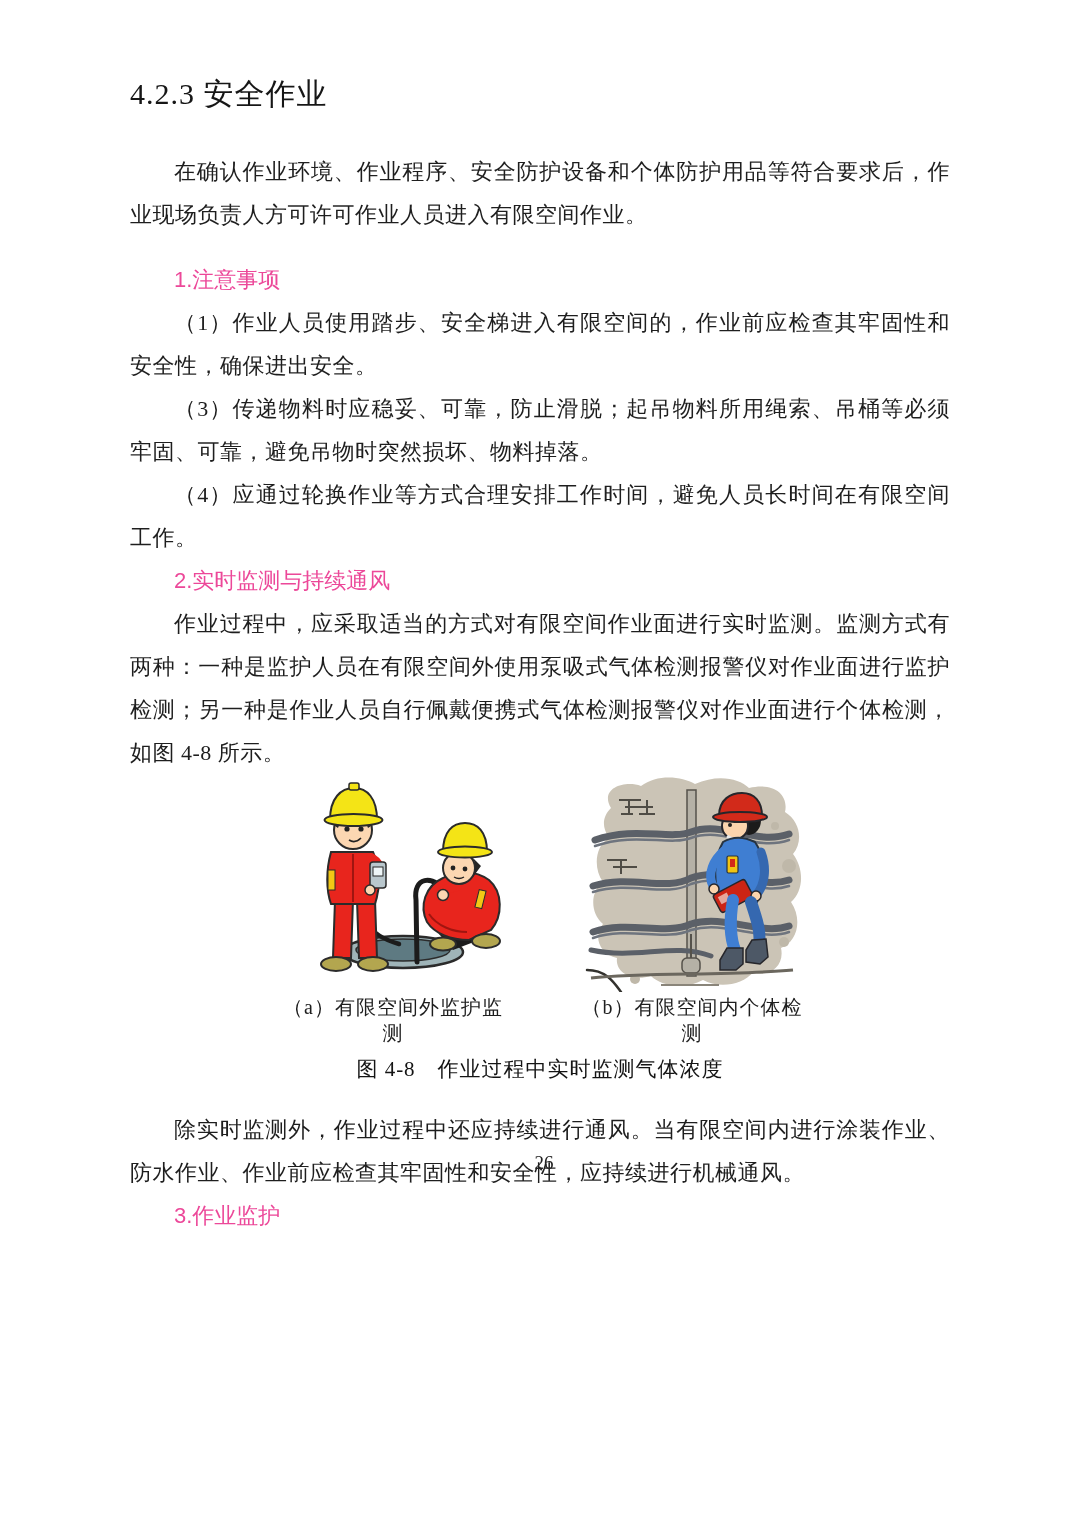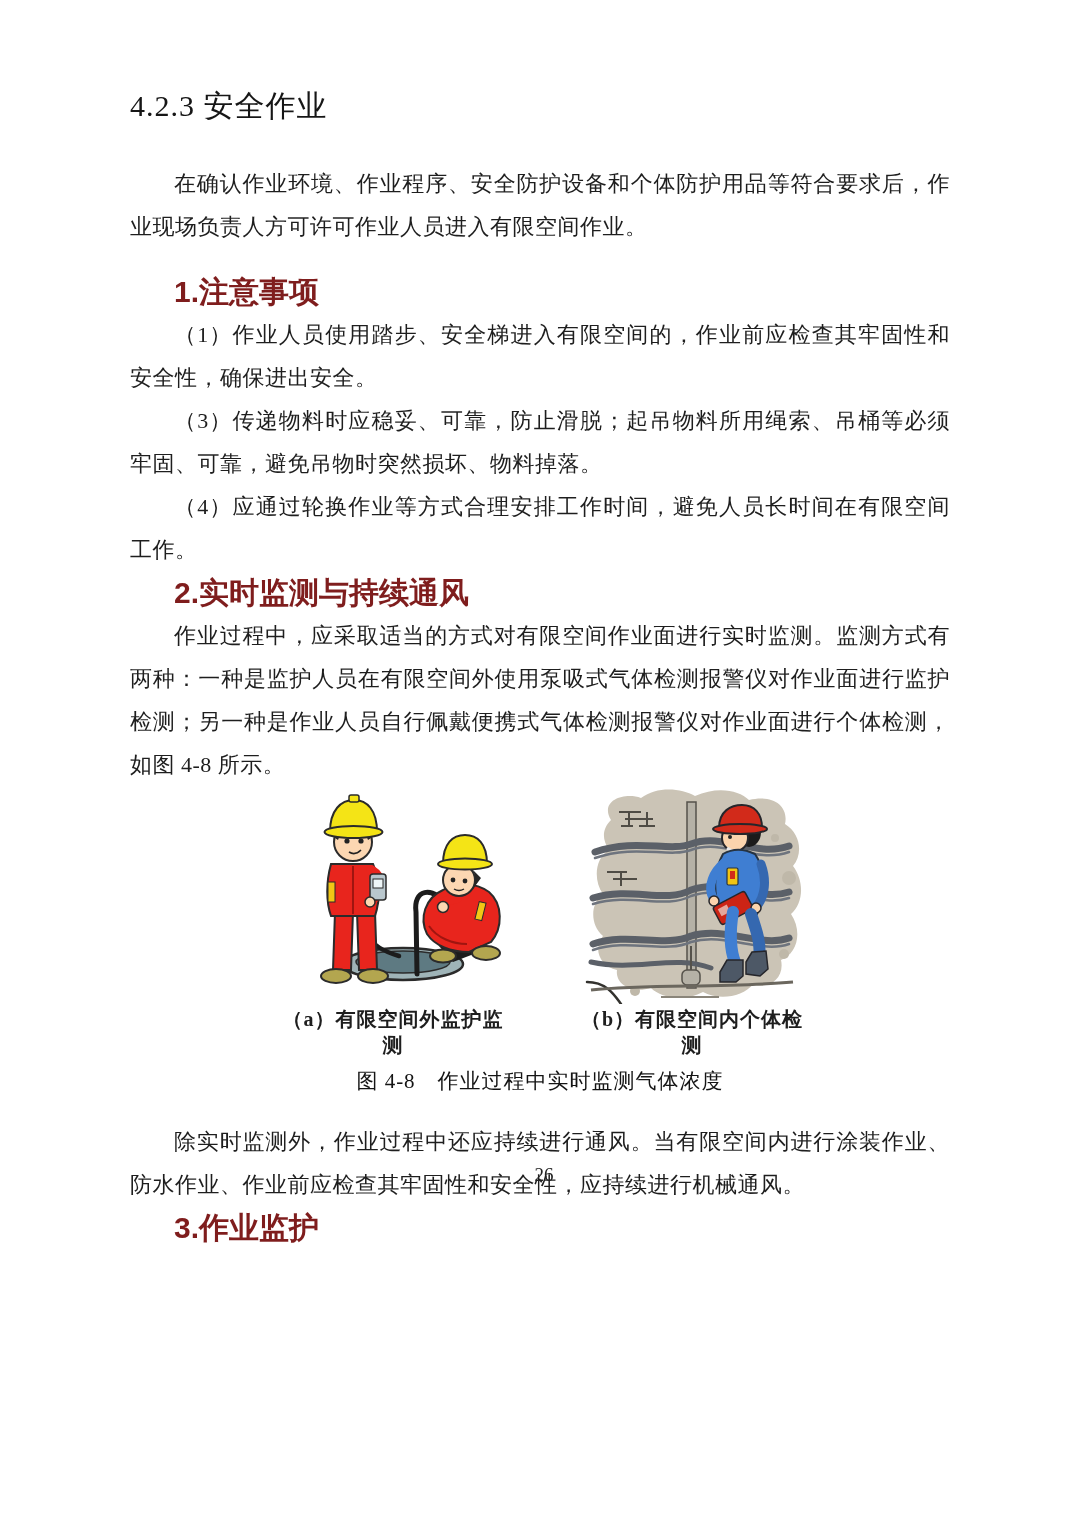--- a/index.html
+++ b/index.html
@@ -1,20 +1,20 @@
 <!DOCTYPE html>
 <html><head>
 <meta charset="utf-8">
 <style>
   html, body { margin: 0; padding: 0; background: #ffffff; }
   .page {
     position: relative;
     width: 1080px;
     height: 1240px;
-    margin: 16px auto;
+    margin: 4px auto;
     background: #ffffff;
     box-sizing: border-box;
     padding: 68px 130px 0 130px;
     font-family: "Liberation Serif", "DejaVu Serif", serif;
     color: #1e1e1e;
     overflow: hidden;
   }
   .doc-heading {
     font-size: 30px;
     font-weight: normal;
@@ -27,41 +27,40 @@
     font-size: 22px;
     line-height: 43px;
     margin: 0;
     text-align: justify;
     text-indent: 2em;
     letter-spacing: 0.5px;
   }
   p.intro { margin-top: 34px; }
   h2.subhead {
     font-family: "Liberation Sans", "DejaVu Sans", sans-serif;
-    font-size: 30px;
-    font-weight: bold;
+    font-size: 22px;
+    font-weight: normal;
     line-height: 43px;
     margin: 0;
     padding-left: 44px;
-    color: #7f1d1d;
+    color: #ec4899;
   }
   h2.subhead.first { margin-top: 22px; }
   .figure { margin-top: 0; text-align: center; }
   .figure-images {
     display: flex;
     justify-content: center;
     align-items: flex-end;
     gap: 64px;
   }
   .figure-subcaptions {
     display: flex;
     justify-content: center;
     gap: 64px;
     margin-top: 2px;
-    font-weight: bold;
   }
   .figure-subcaptions span {
     display: inline-block;
     font-size: 20px;
     line-height: 26px;
     letter-spacing: 1px;
   }
   .subcap-a { width: 240px; text-align: center; }
   .subcap-b { width: 230px; text-align: center; }
   .figure-caption {

